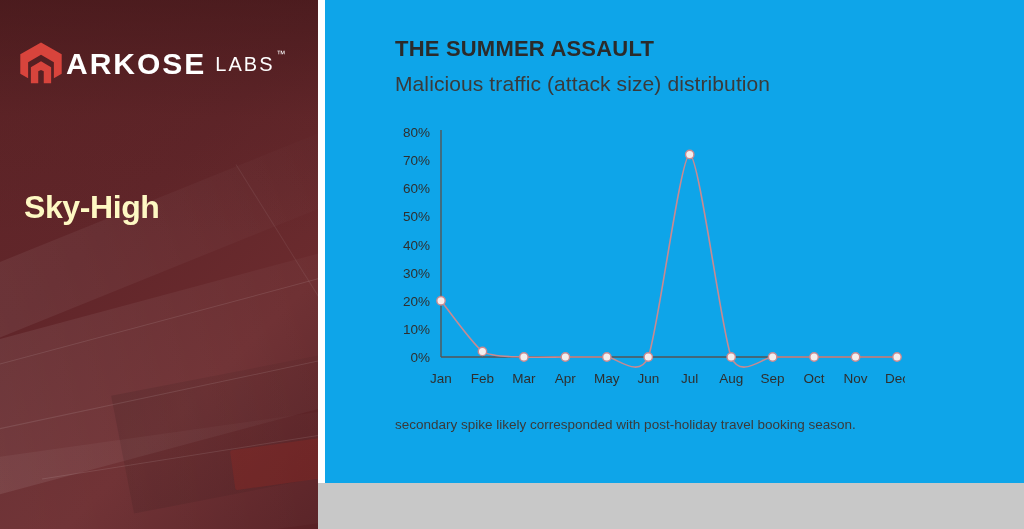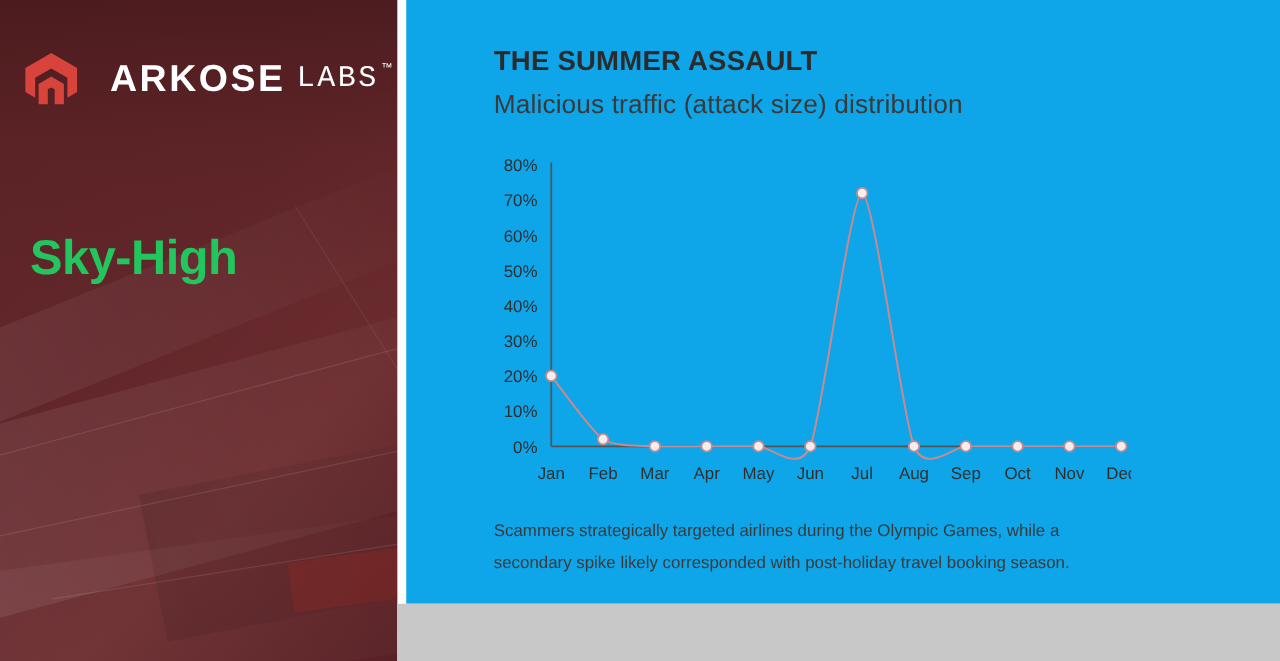--- a/index.html
+++ b/index.html
@@ -37,31 +37,31 @@
   .wingline.l1{left:-40px;top:318px;width:420px;transform:rotate(-15deg);}
   .wingline.l2{left:-30px;top:392px;width:400px;transform:rotate(-12deg);}
   .wingline.l3{left:40px;top:452px;width:340px;transform:rotate(-9deg);}
   .wingline.l4{left:196px;top:236px;width:170px;transform:rotate(58deg);background:rgba(255,255,255,.07);}
   .wingdark{position:absolute;left:232px;top:440px;width:150px;height:40px;
             transform:rotate(-8deg);background:rgba(150,40,35,.35);border-radius:2px;}
 
   
   #logo{position:absolute;left:18px;top:41px;height:46px;display:flex;align-items:center;}
   #logo-mark{width:46px;height:46px;display:block;}
-  #logo-word{margin-left:24px;display:flex;align-items:flex-start;white-space:nowrap;}
+  #logo-word{margin-left:2px;display:flex;align-items:flex-start;white-space:nowrap;}
   .lw-a{color:#ffffff;font-size:30px;font-weight:700;letter-spacing:2.0px;
         font-family:"Liberation Sans", sans-serif;line-height:34px;}
-  .lw-b{color:#ffffff;font-size:24px;font-weight:400;letter-spacing:2.0px;
-        font-family:Liberation Mono, monospace;line-height:34px;margin-left:9px;}
+  .lw-b{color:#ffffff;font-size:20px;font-weight:400;letter-spacing:2.0px;
+        font-family:Liberation Sans, sans-serif;line-height:34px;margin-left:9px;}
   .lw-tm{color:#ffffff;font-size:9px;line-height:12px;margin-left:2px;margin-top:1px;}
 
   
   #headline{
     position:absolute;left:24px;top:182px;width:292px;
-    color:#22c55e;font-weight:700;font-size:39px;line-height:50px;
+    color:#fef9c3;font-weight:700;font-size:32px;line-height:50px;
     letter-spacing:-0.4px;
     font-family:"Liberation Sans", sans-serif;
   }
   #headline .hl{display:block;}
 
   
   #right-panel{
     position:absolute;left:325px;top:0;width:699px;height:483px;
     background:#0ea5e9;
   }
@@ -172,19 +172,18 @@
             <circle class="marker" cx="346.1818181818182" cy="239" r="4.2" fill="#f4eeee" stroke="#c88a91"></circle>
             <circle class="marker" cx="387.6363636363636" cy="239" r="4.2" fill="#f4eeee" stroke="#c88a91"></circle>
             <circle class="marker" cx="429.0909090909091" cy="239" r="4.2" fill="#f4eeee" stroke="#c88a91"></circle>
             <circle class="marker" cx="470.5454545454545" cy="239" r="4.2" fill="#f4eeee" stroke="#c88a91"></circle>
             <circle class="marker" cx="512" cy="239" r="4.2" fill="#f4eeee" stroke="#c88a91"></circle>
           </g>
       </svg>
     </div>
 
     <div id="chart-note">
-      <span class="nl">Scammers strategically targeted airlines during the Olympic Games, while a</span>
       <span class="nl">secondary spike likely corresponded with post-holiday travel booking season.</span>
     </div>
   </div>
 
   <div id="bottom-bar"></div>
 </div>
 
 </body></html>

